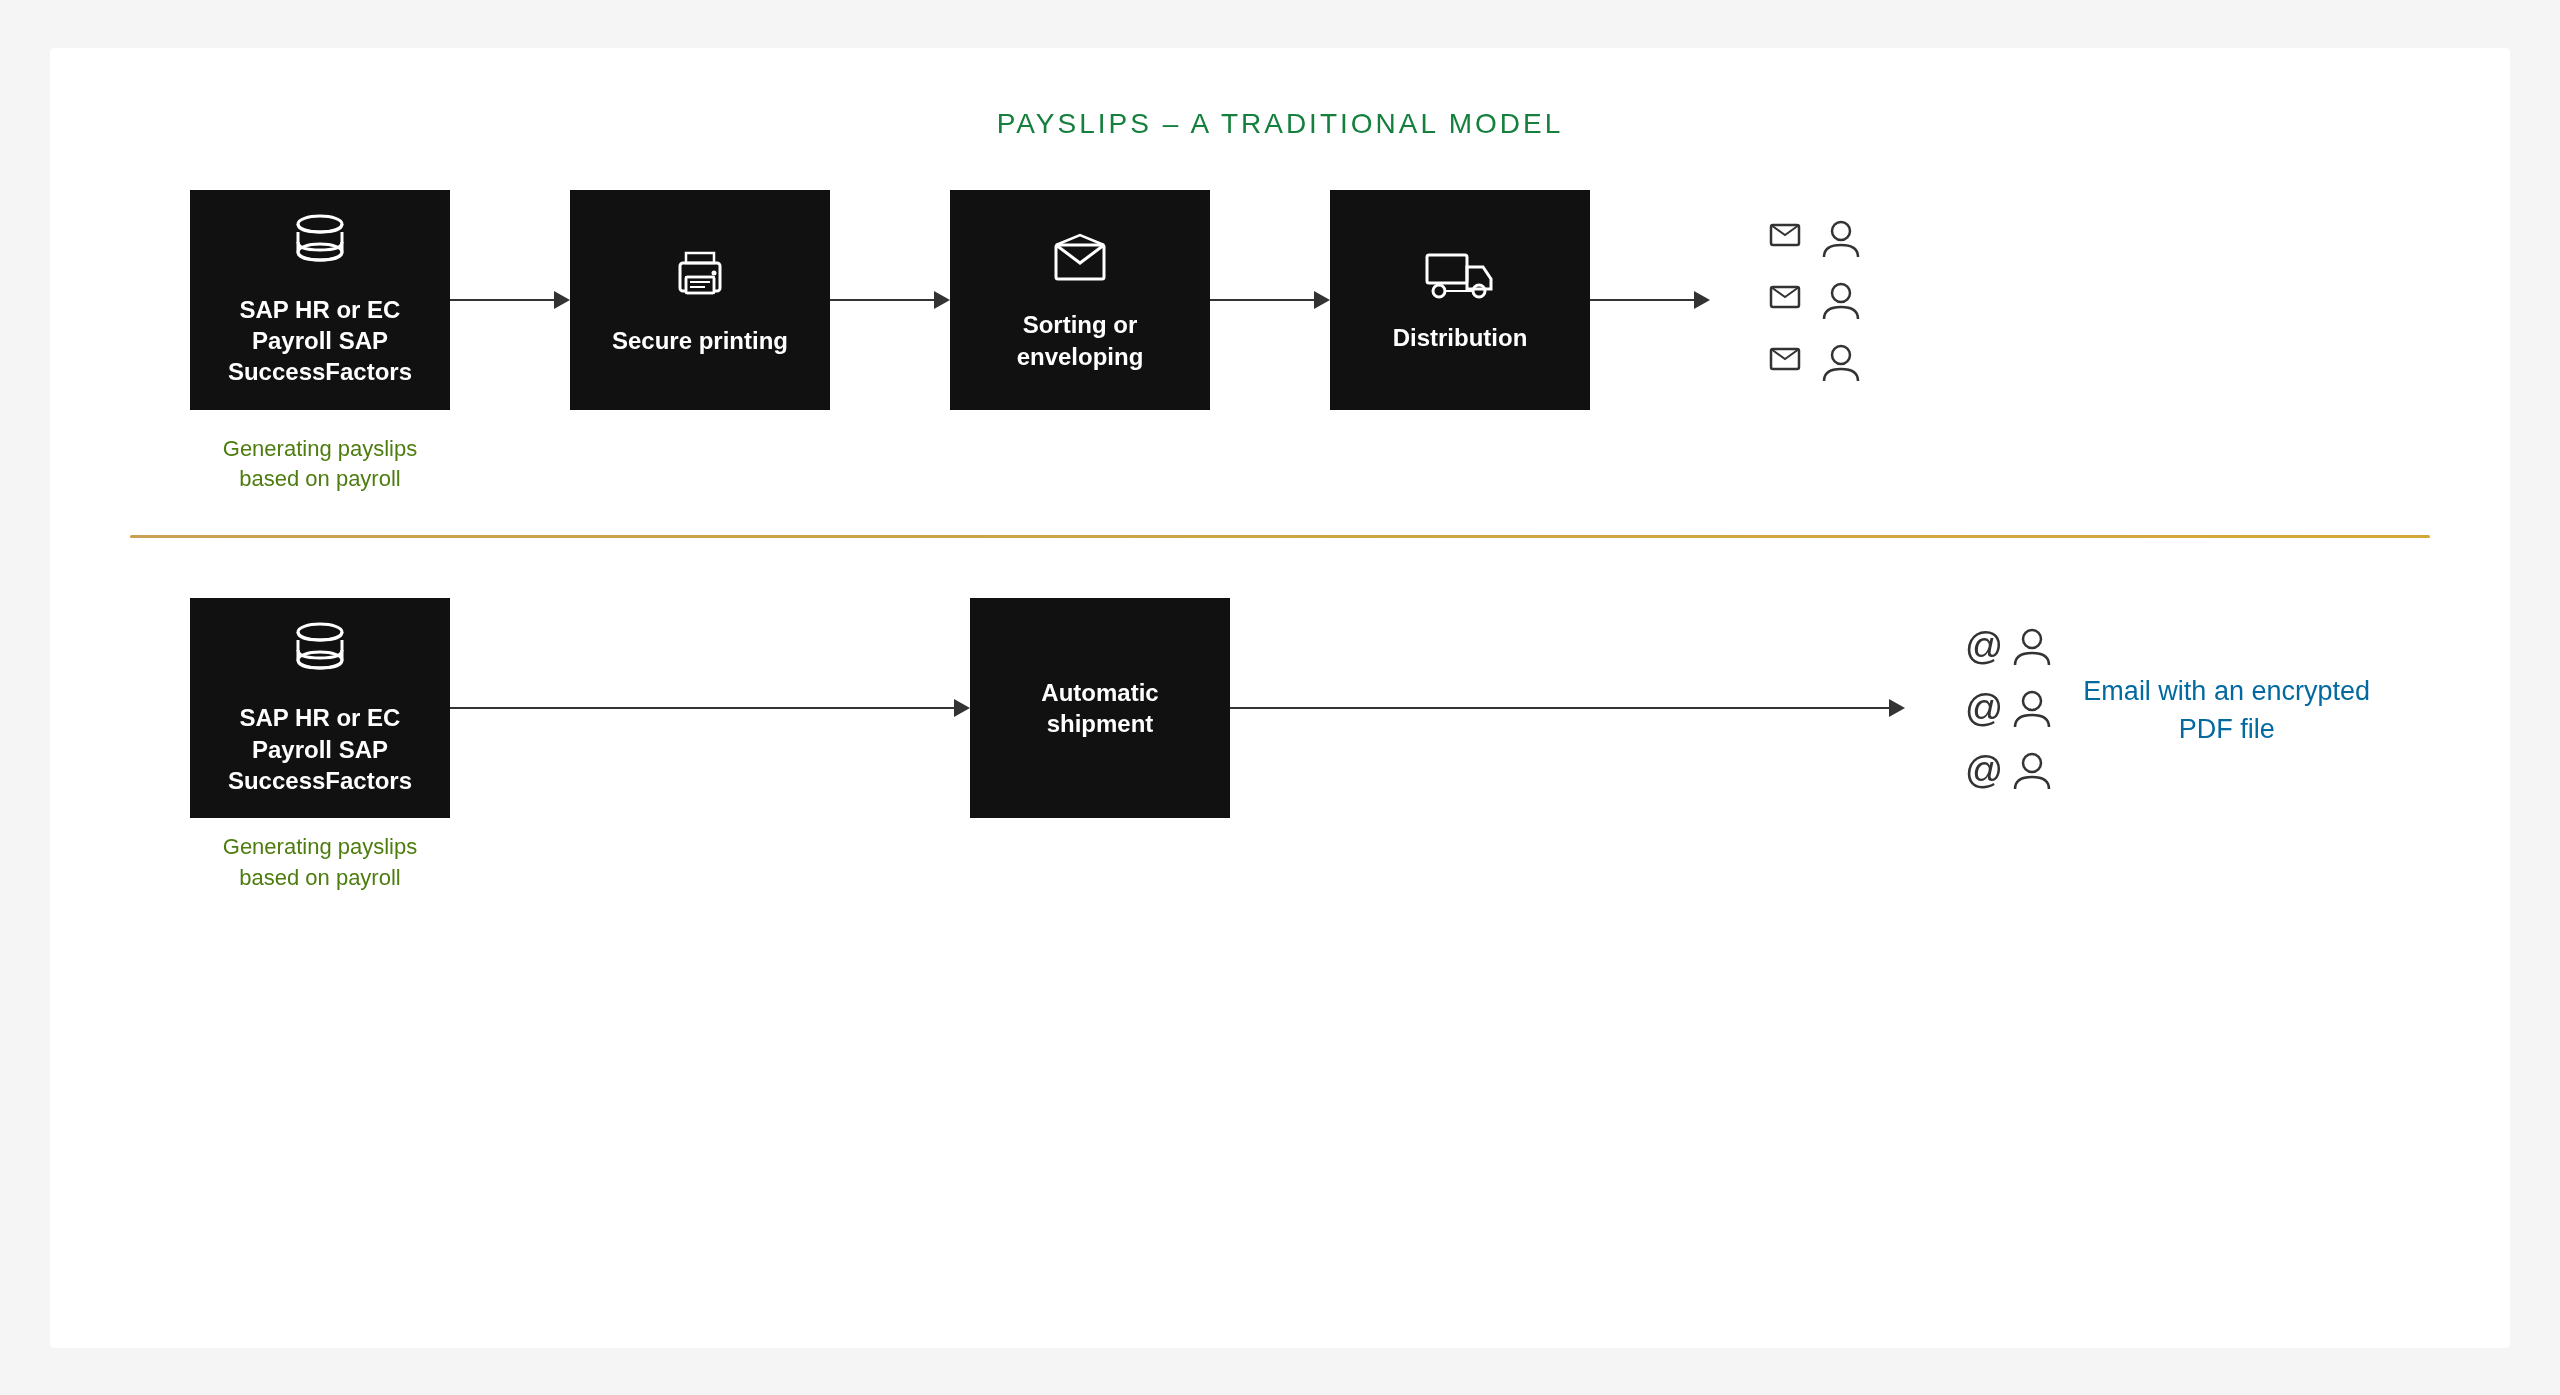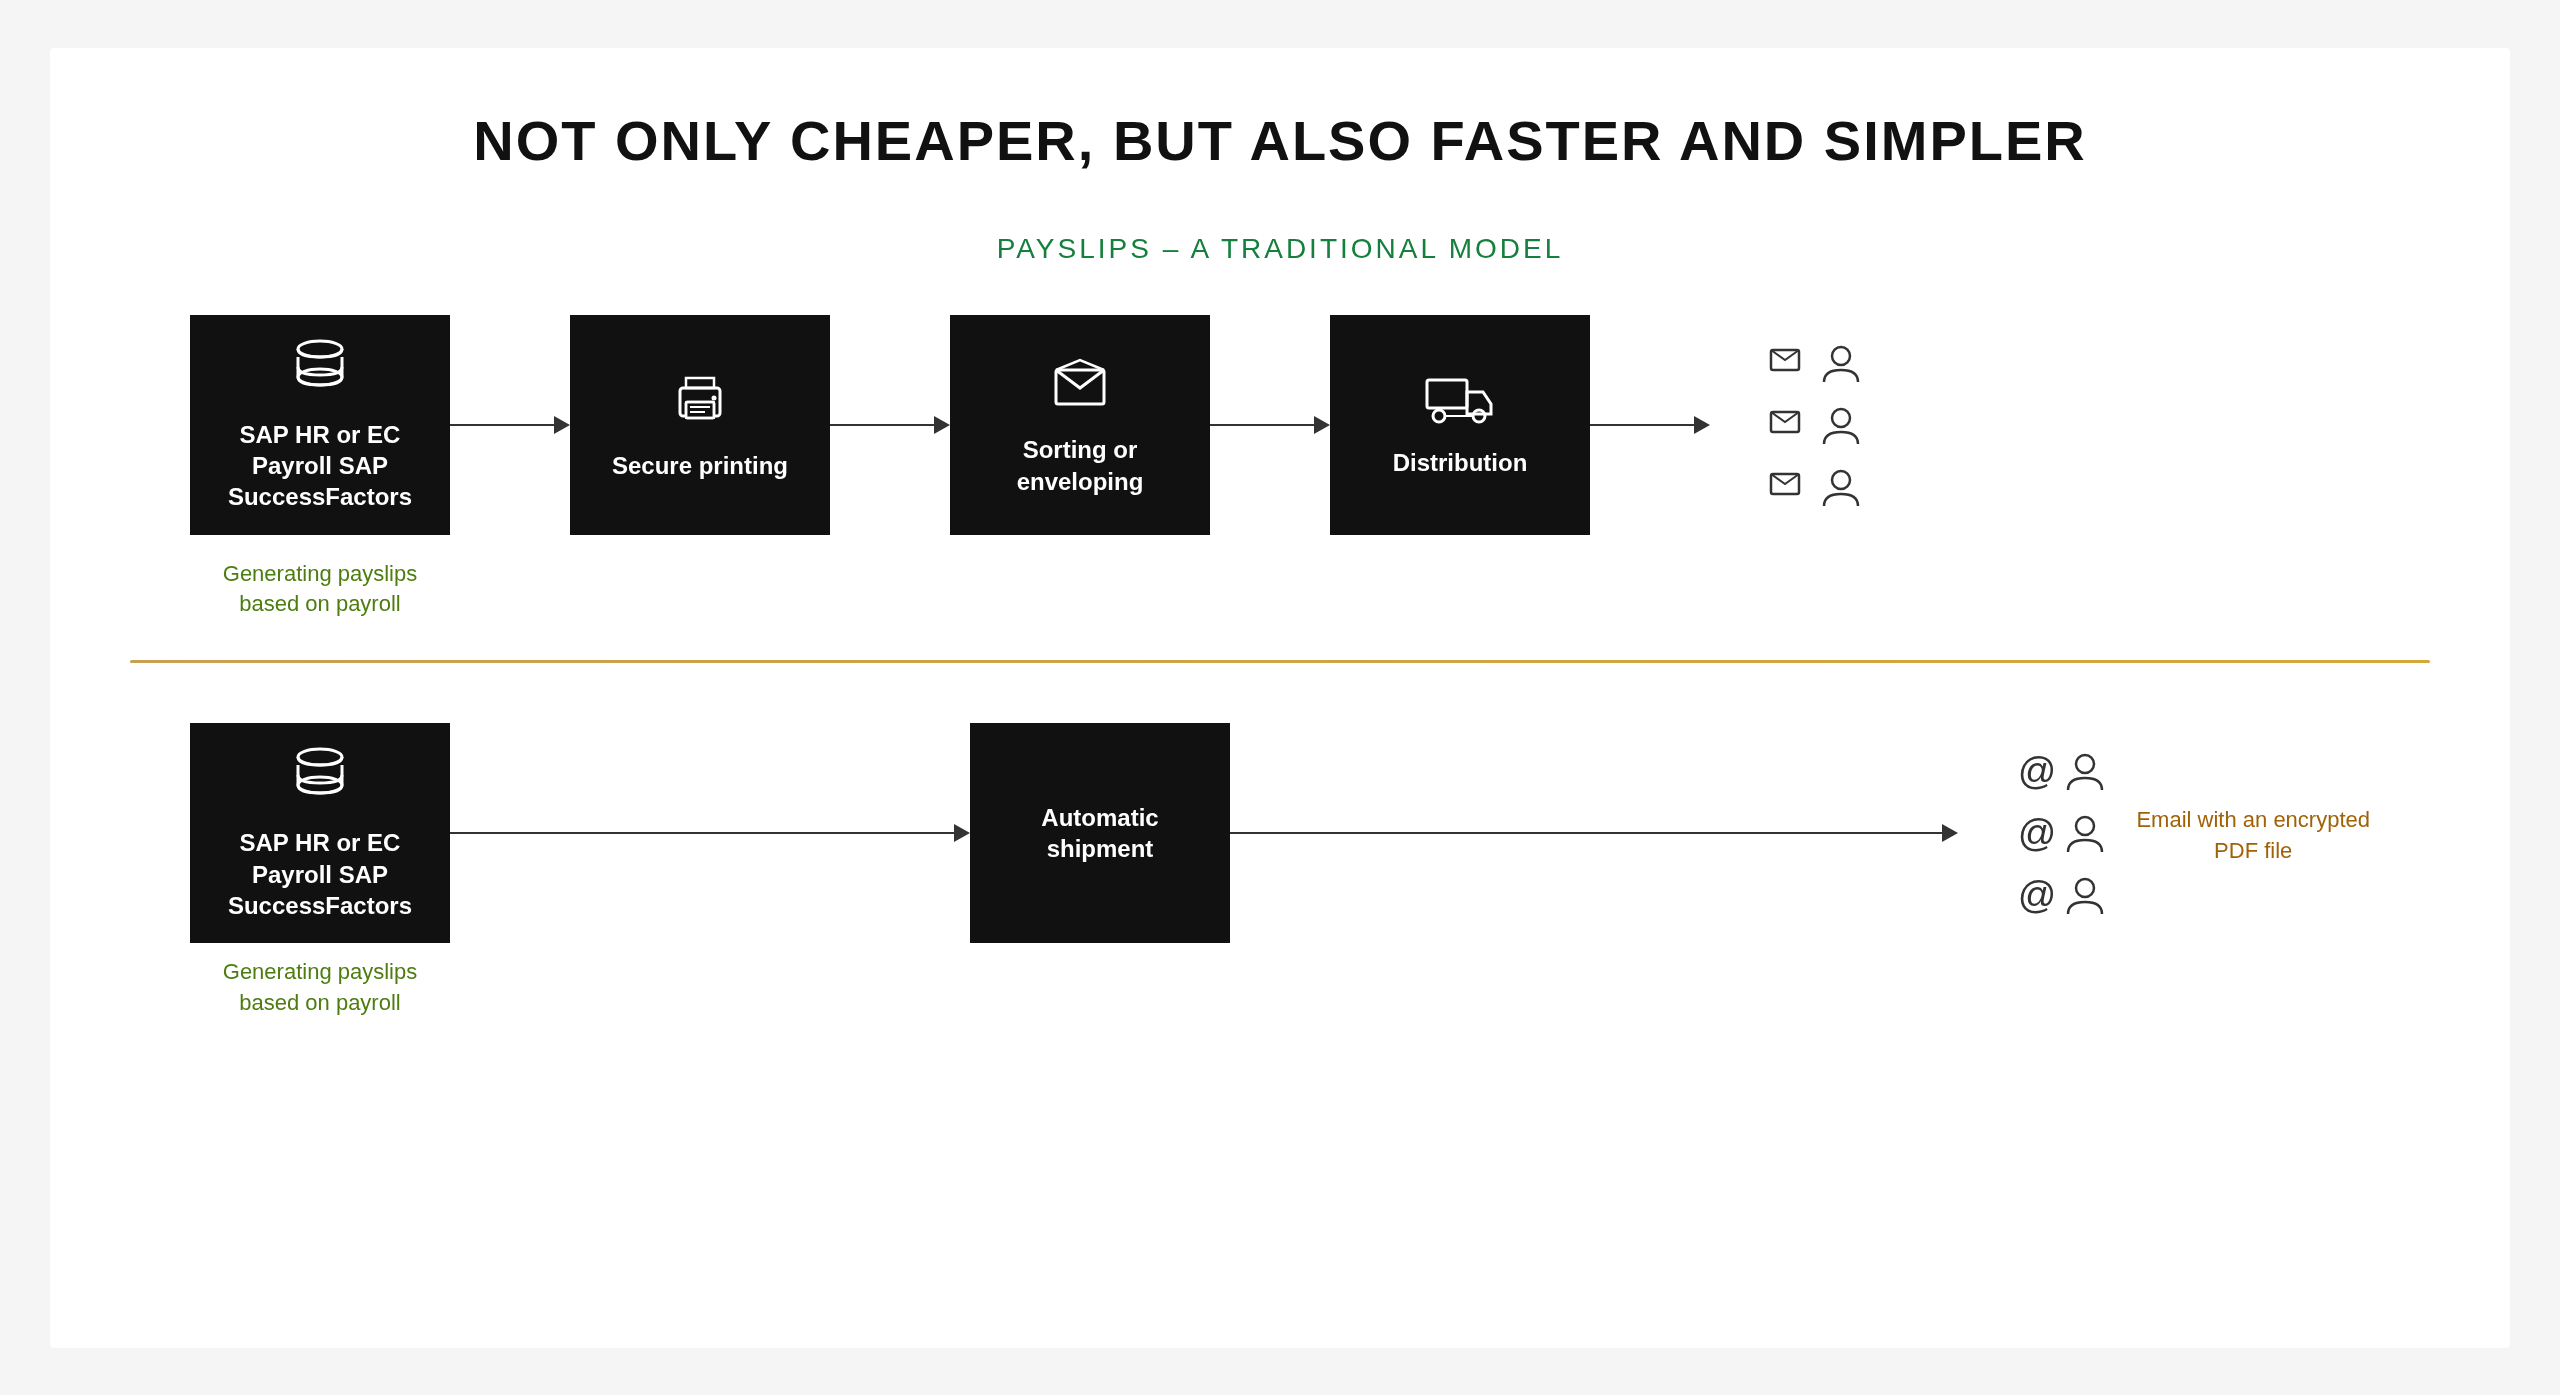--- a/index.html
+++ b/index.html
@@ -138,22 +138,22 @@
       margin-left: 60px;
     }
 
     .below-row {
       display: flex;
       padding: 0 60px;
       gap: 0;
     }
 
     .recipients-caption {
-      font-size: 22px;
-      color: #a16207;
+      font-size: 27px;
+      color: #0369a1;
       text-align: center;
       line-height: 1.4;
       margin-top: 26px;
     }
 
     .epayslips-flow {
       display: flex;
       align-items: center;
       padding: 0 60px;
       gap: 0;
@@ -200,21 +200,20 @@
       border-top: 9px solid transparent;
       border-bottom: 9px solid transparent;
       border-left: 16px solid #333;
     }
   </style>
 </head>
 <body>
 
 <div class="page">
 
-  <h1 class="main-title">NOT ONLY CHEAPER, BUT ALSO FASTER AND SIMPLER</h1>
 
   <div class="section">
     <div class="section-label">PAYSLIPS – A TRADITIONAL MODEL</div>
 
     <div class="flow-row">
 
       <div class="flow-block">
         <div class="icon">
           <svg width="60" height="60" viewBox="0 0 60 60" fill="none" xmlns="http://www.w3.org/2000/svg">
             <ellipse cx="30" cy="12" rx="22" ry="8" stroke="white" stroke-width="3" fill="none"></ellipse>

